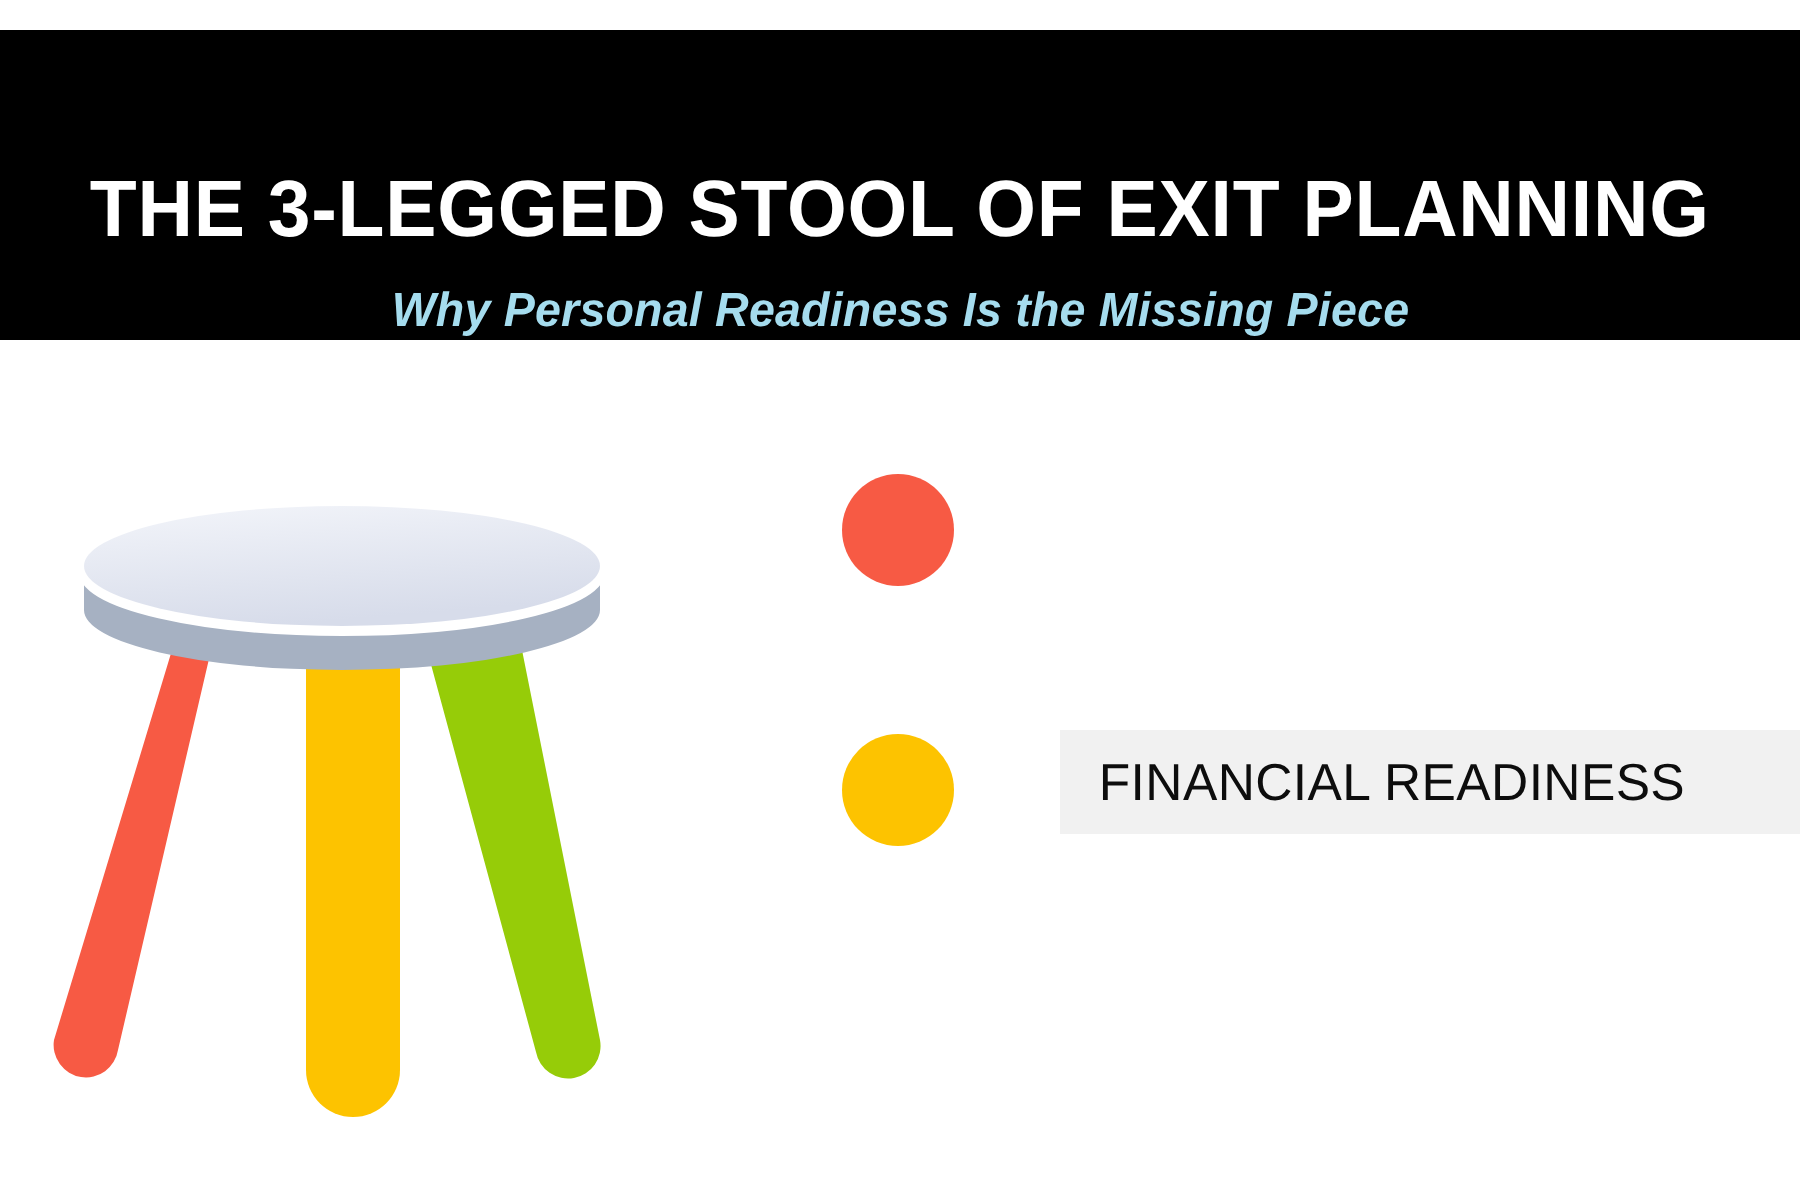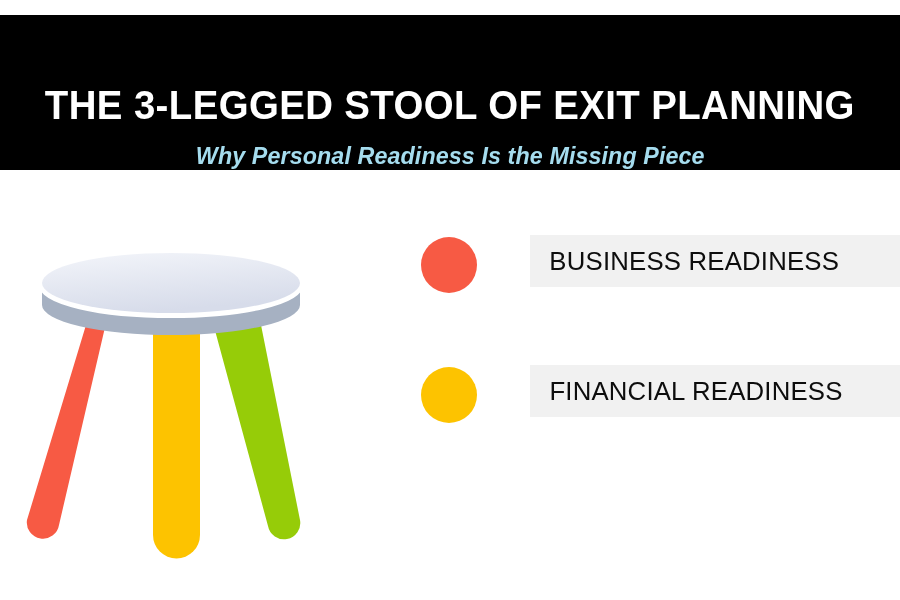--- a/index.html
+++ b/index.html
@@ -156,23 +156,20 @@
         </linearGradient>
       </defs>
       <ellipse cx="151" cy="63" rx="129" ry="30" fill="url(#seatGrad)"></ellipse>
     </svg>
   </div>
 
   <div class="legend">
 
     <div class="legend-row row-0">
       <span class="legend-dot" style="background:#F75A44;"></span>
-      <span class="legend-bar">
-        <span class="legend-label">BUSINESS READINESS</span>
-      </span>
     </div>
 
     <div class="legend-row row-1">
       <span class="legend-dot" style="background:#FDC300;"></span>
       <span class="legend-bar">
         <span class="legend-label">FINANCIAL READINESS</span>
       </span>
     </div>
 
 

